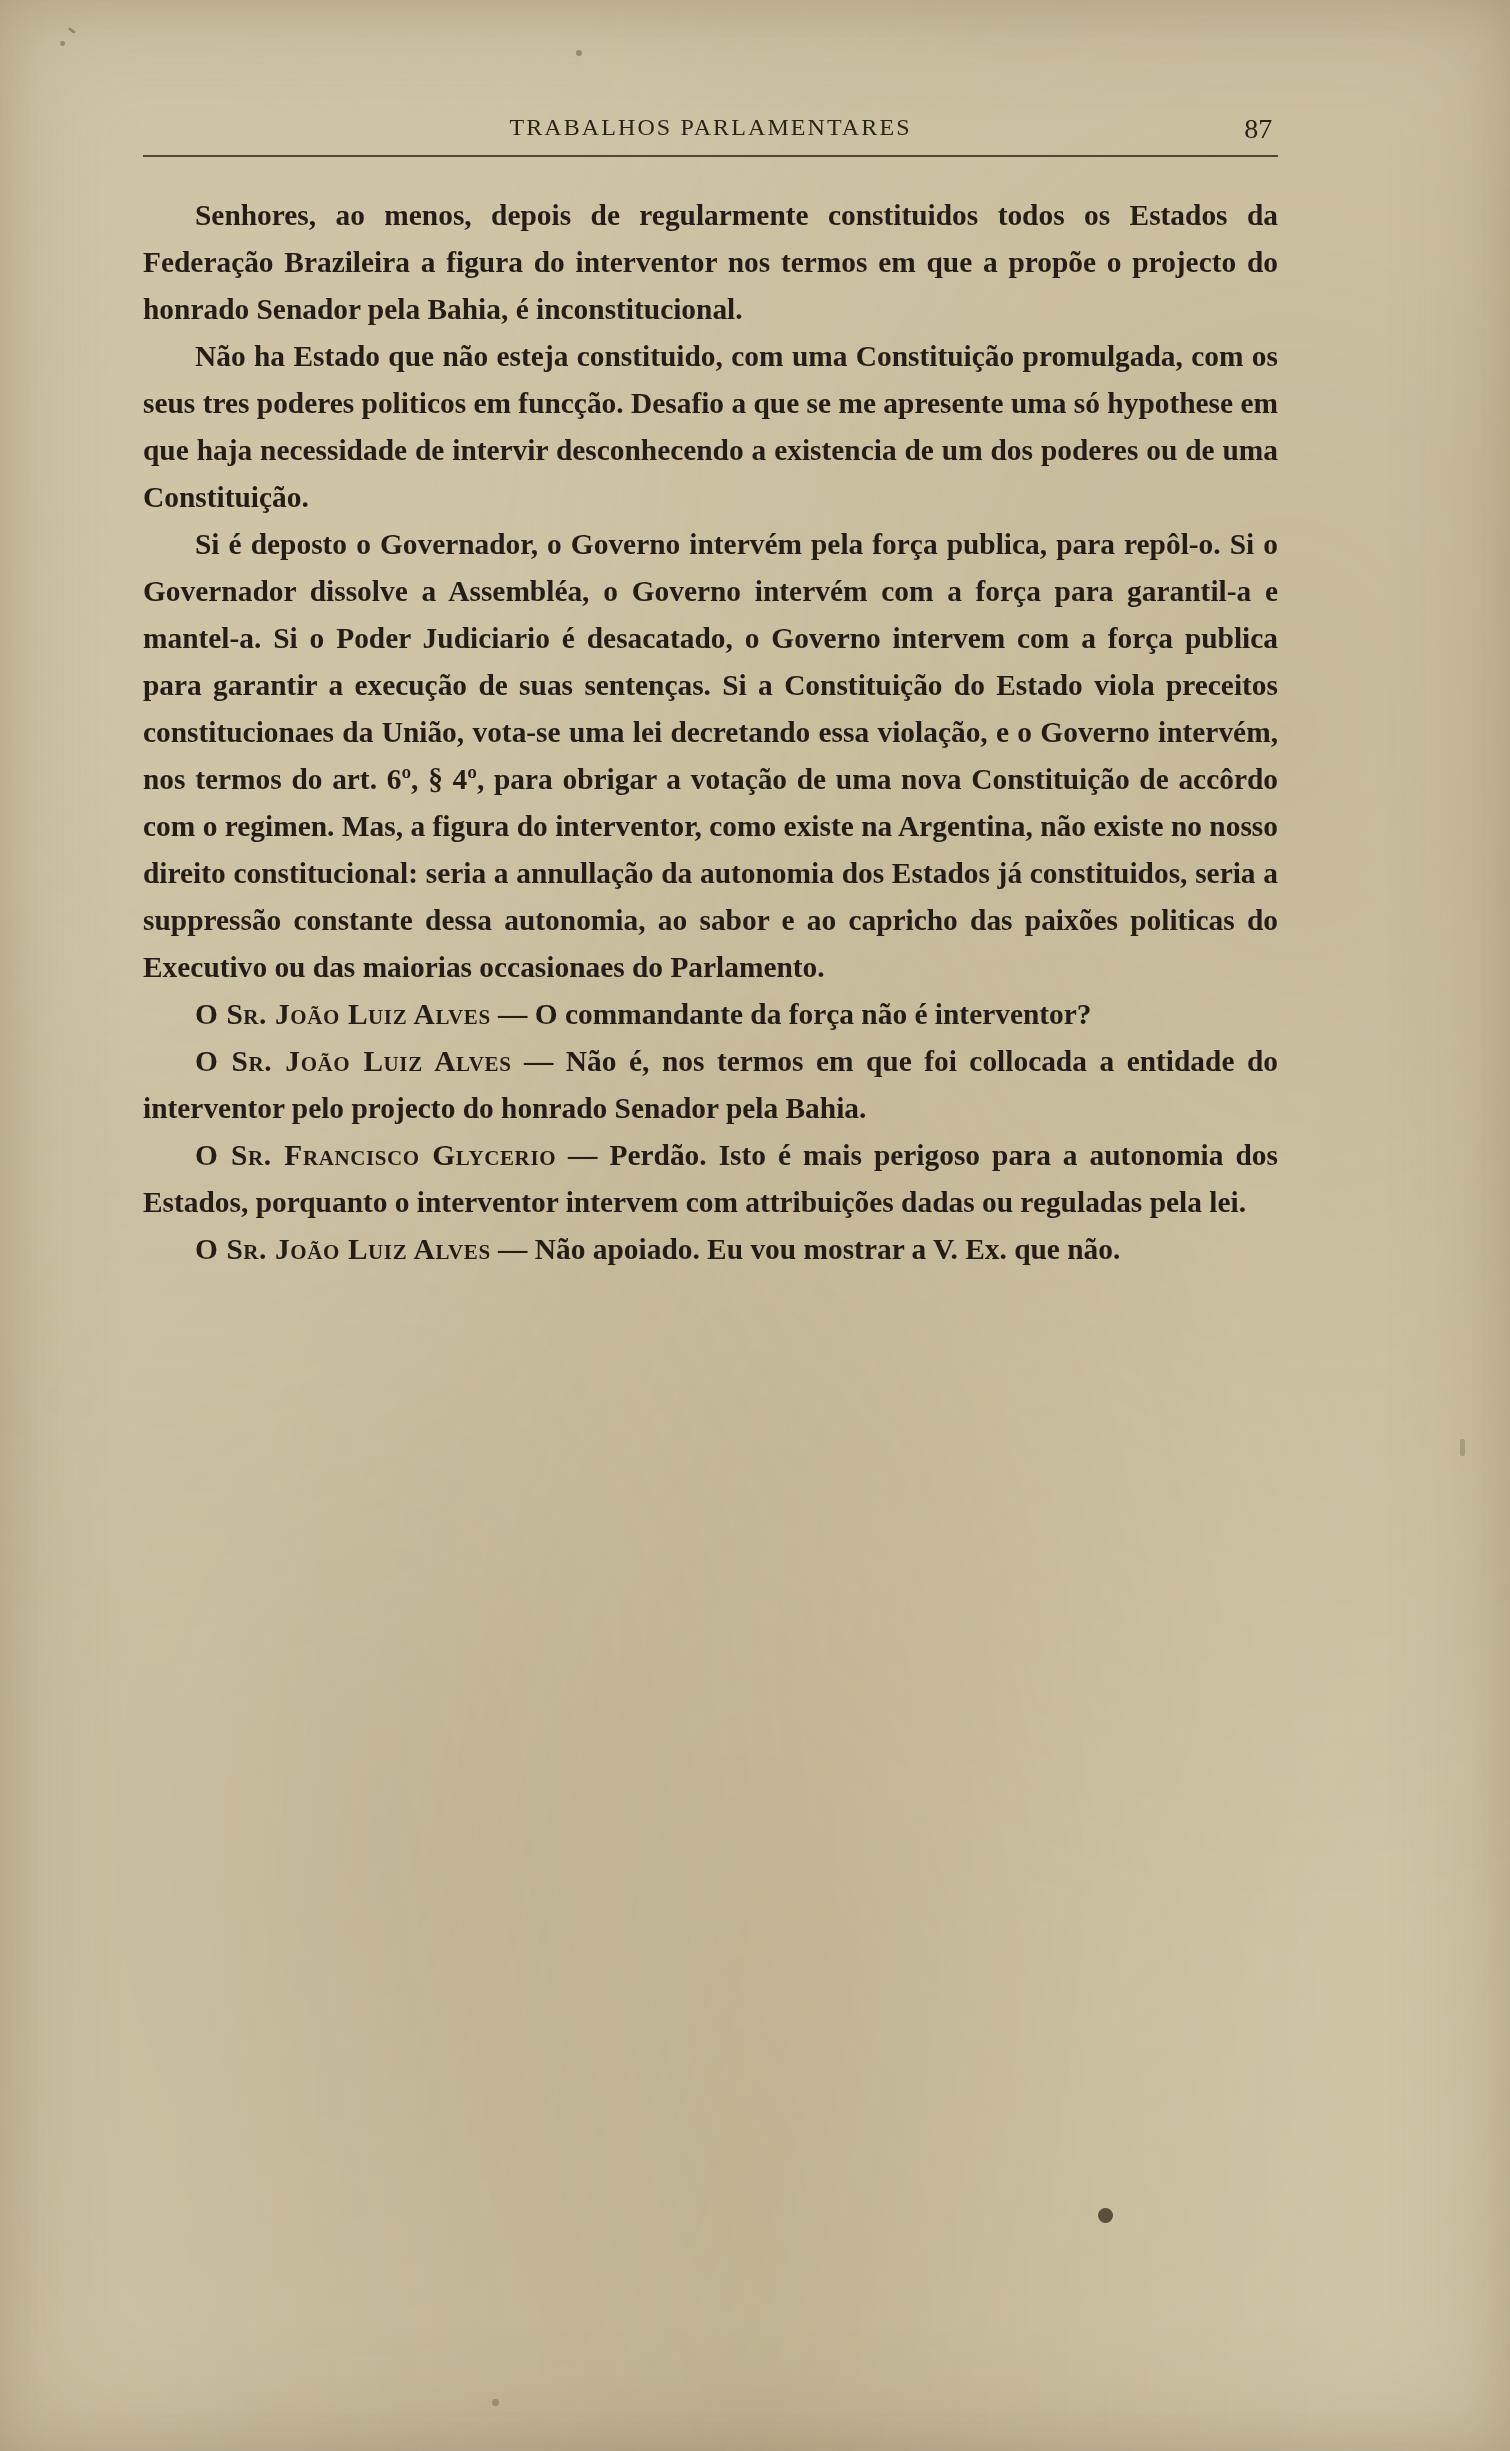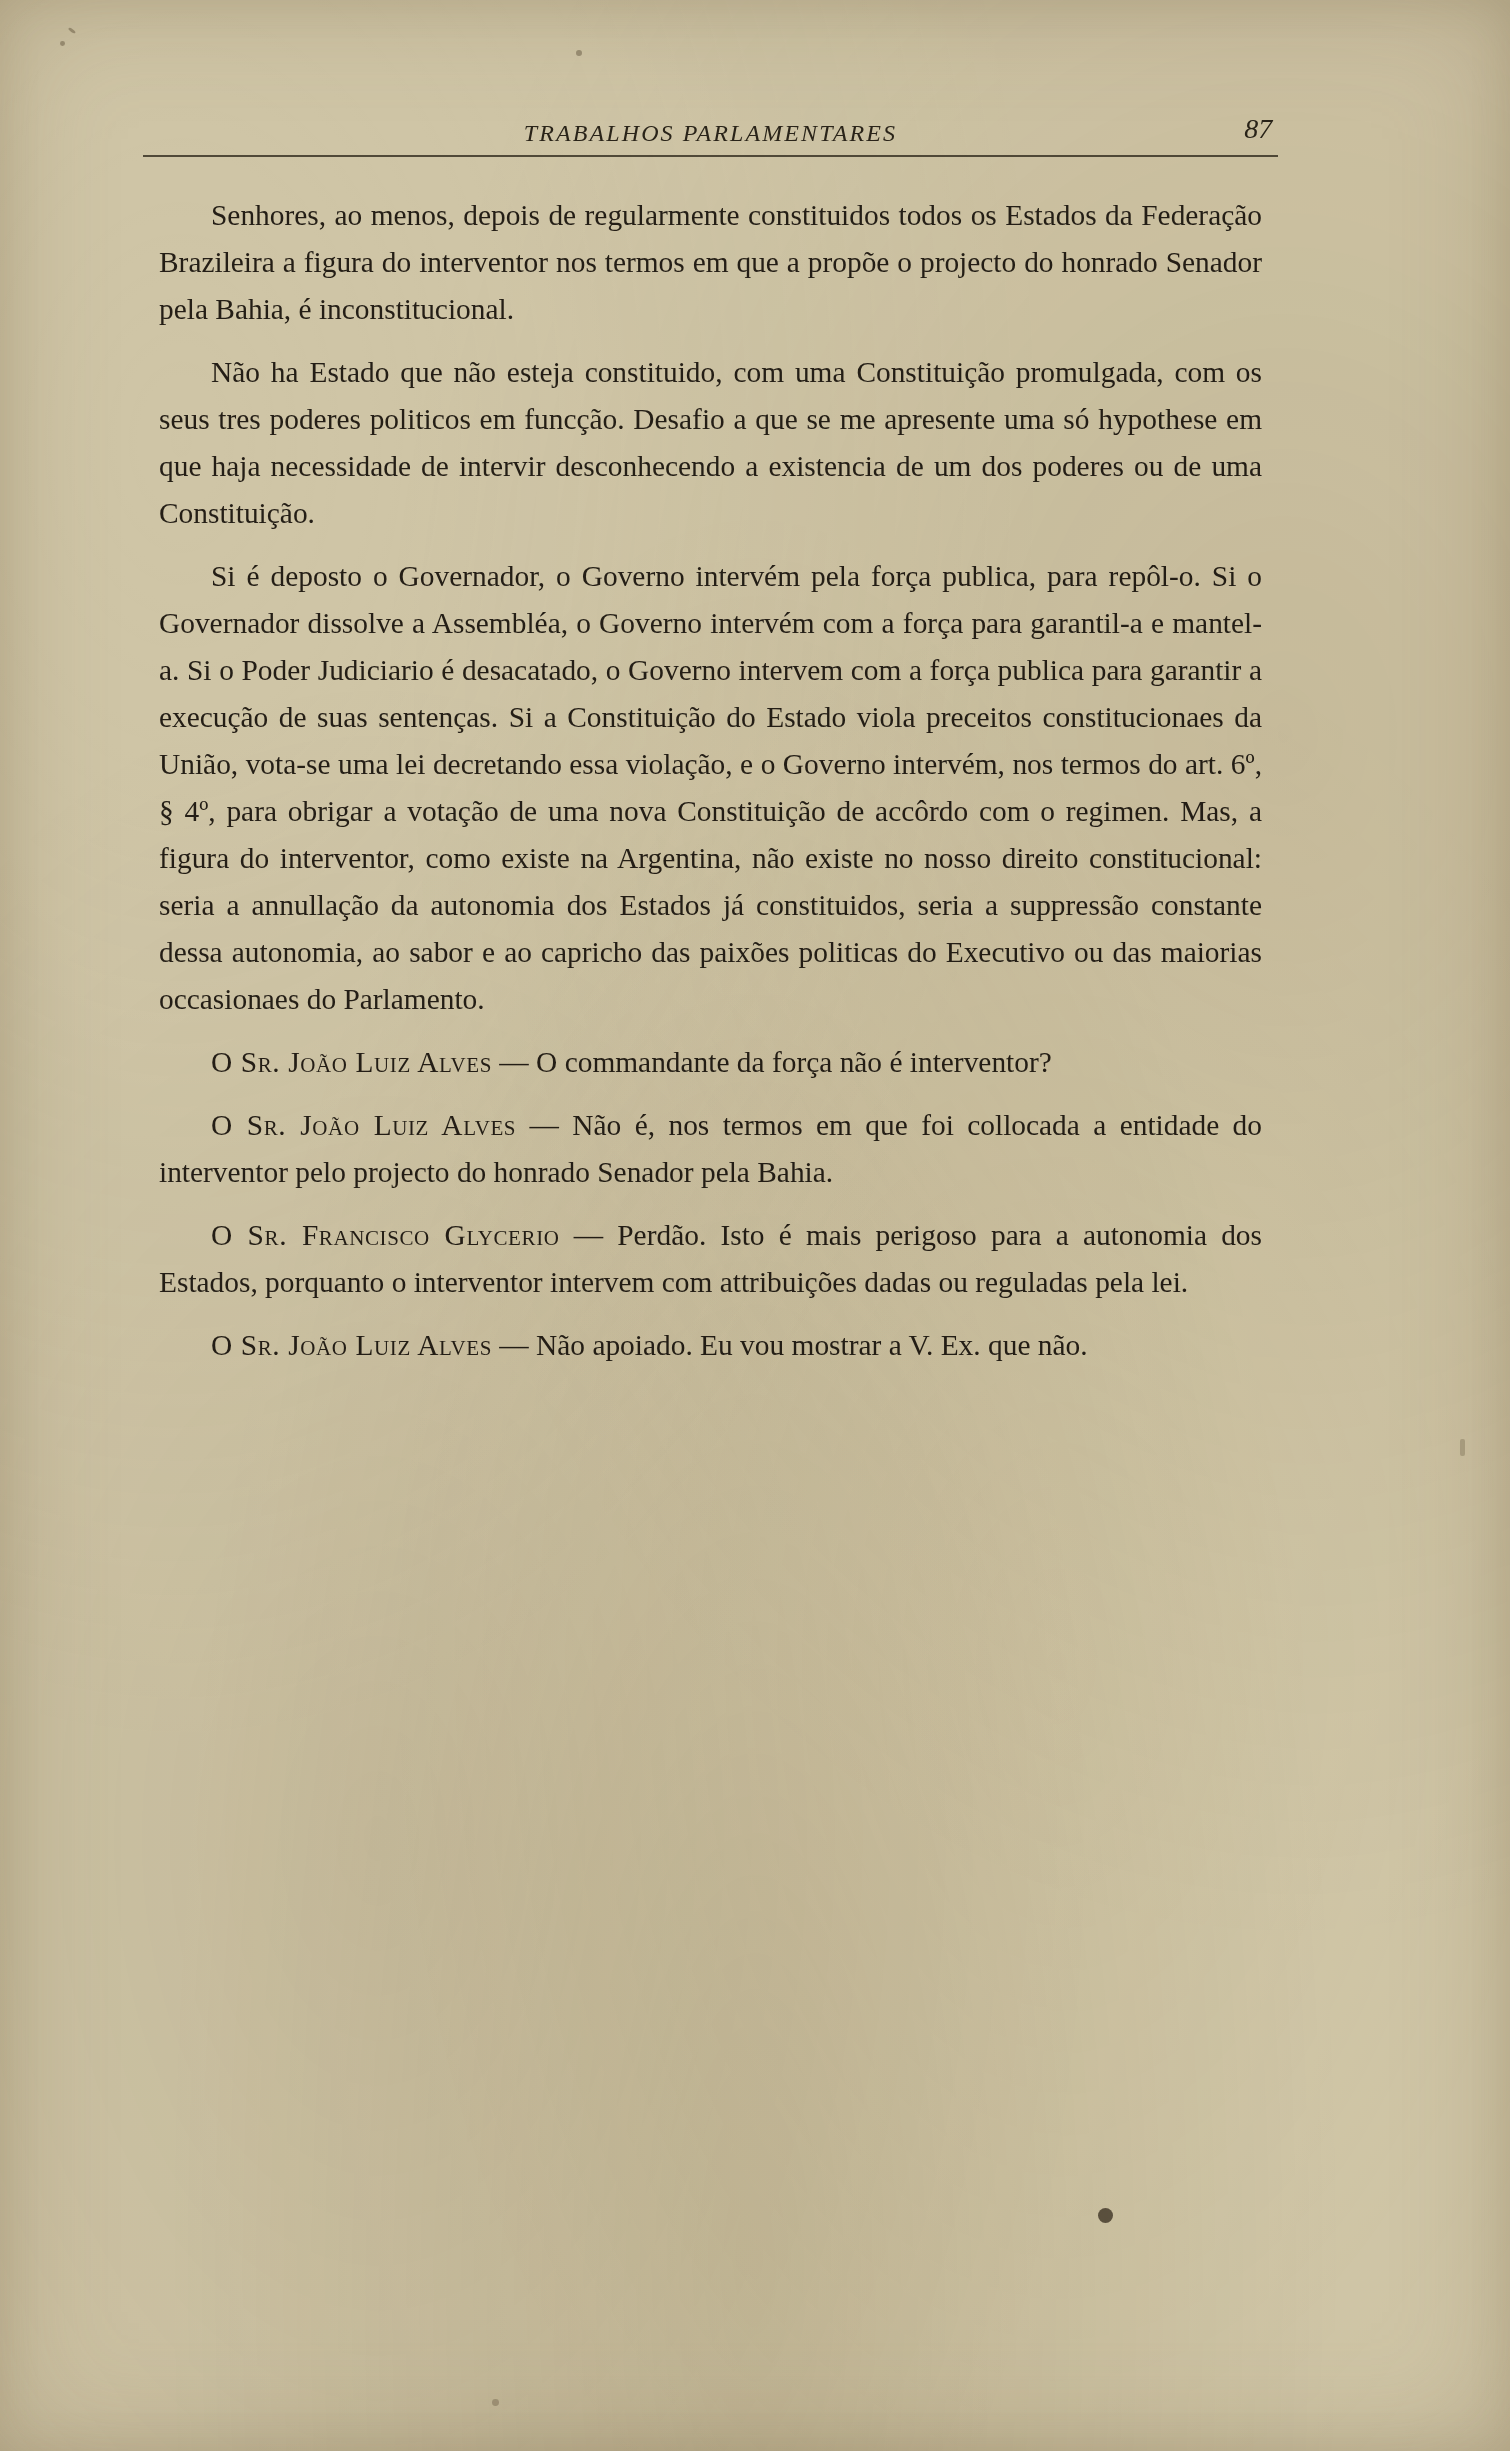--- a/index.html
+++ b/index.html
@@ -36,25 +36,24 @@
     height: 2451px;
   }
   .content {
     position: absolute;
     left: 143px;
     top: 108px;
     width: 1135px;
   }
   .running-head {
     display: flex;
-    align-items: flex-end;
+    align-items: center;
     justify-content: center;
     position: relative;
     height: 39px;
-    font-style: italic;
   }
   .running-head .title {
     font-size: 24px;
     letter-spacing: 2.1px;
     font-variant: small-caps;
     text-transform: uppercase;
     color: #2a2419;
     white-space: nowrap;
   }
   .running-head .folio {
@@ -72,22 +71,23 @@
   }
   .body-text {
     margin-top: 35px;
     font-size: 29.4px;
     line-height: 47px;
     text-align: justify;
     text-justify: inter-word;
     color: #241e16;
   }
   .body-text p {
-    margin: 16px;
+    margin: 0;
     text-indent: 52px;
+    font-weight: bold;
   }
   .sc {
     font-variant: small-caps;
     letter-spacing: 0.6px;
   }
   
   .speck {
     position: absolute;
     background: #6d6048;
     border-radius: 50%;

